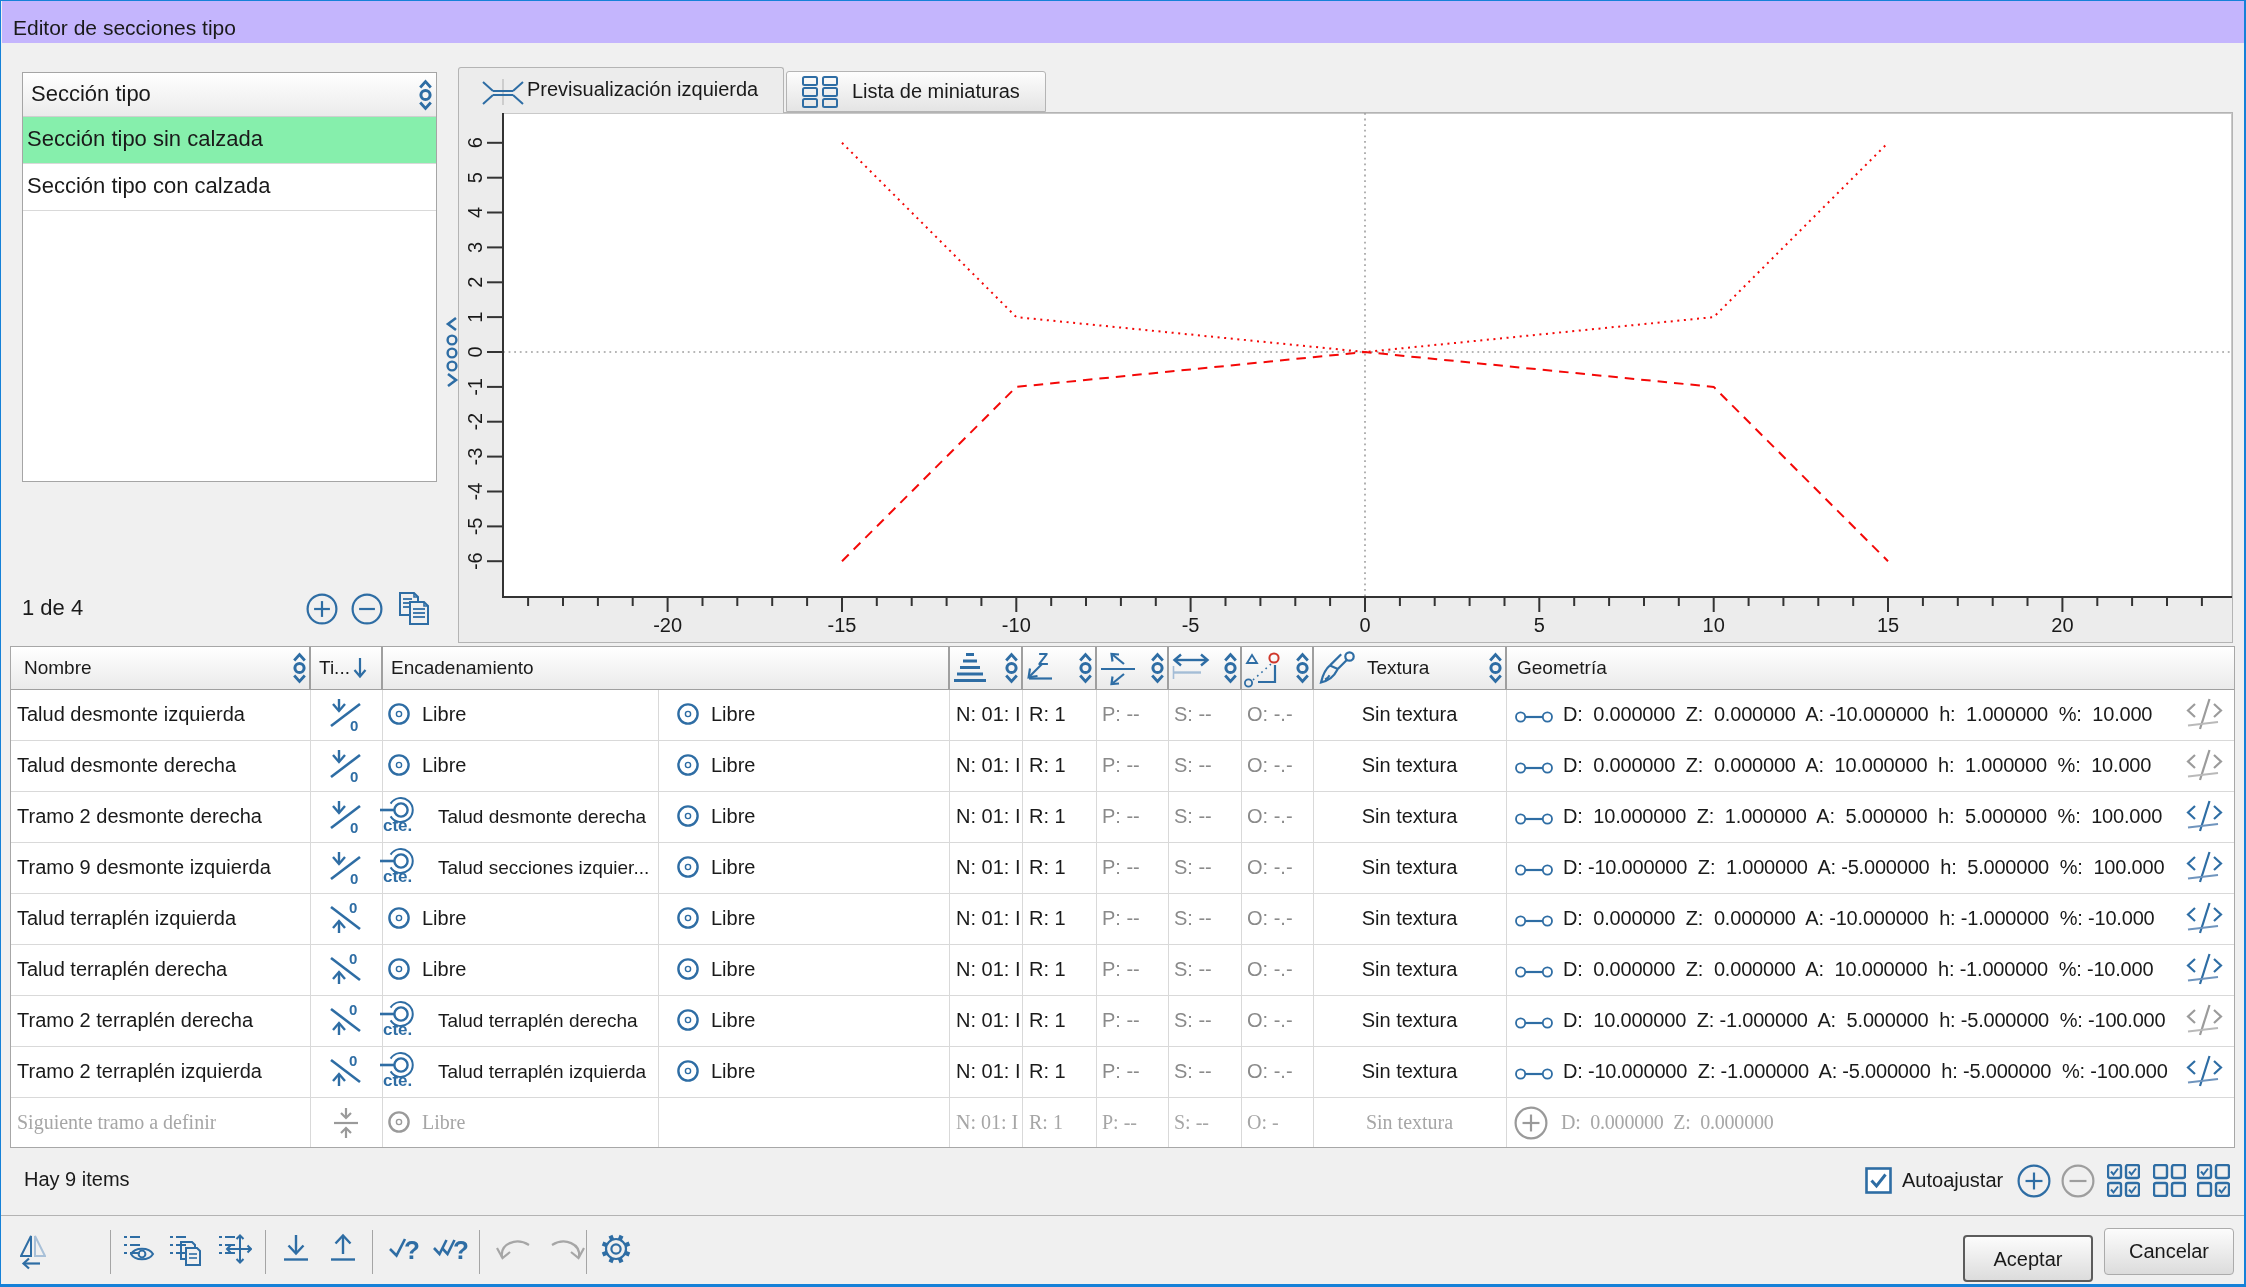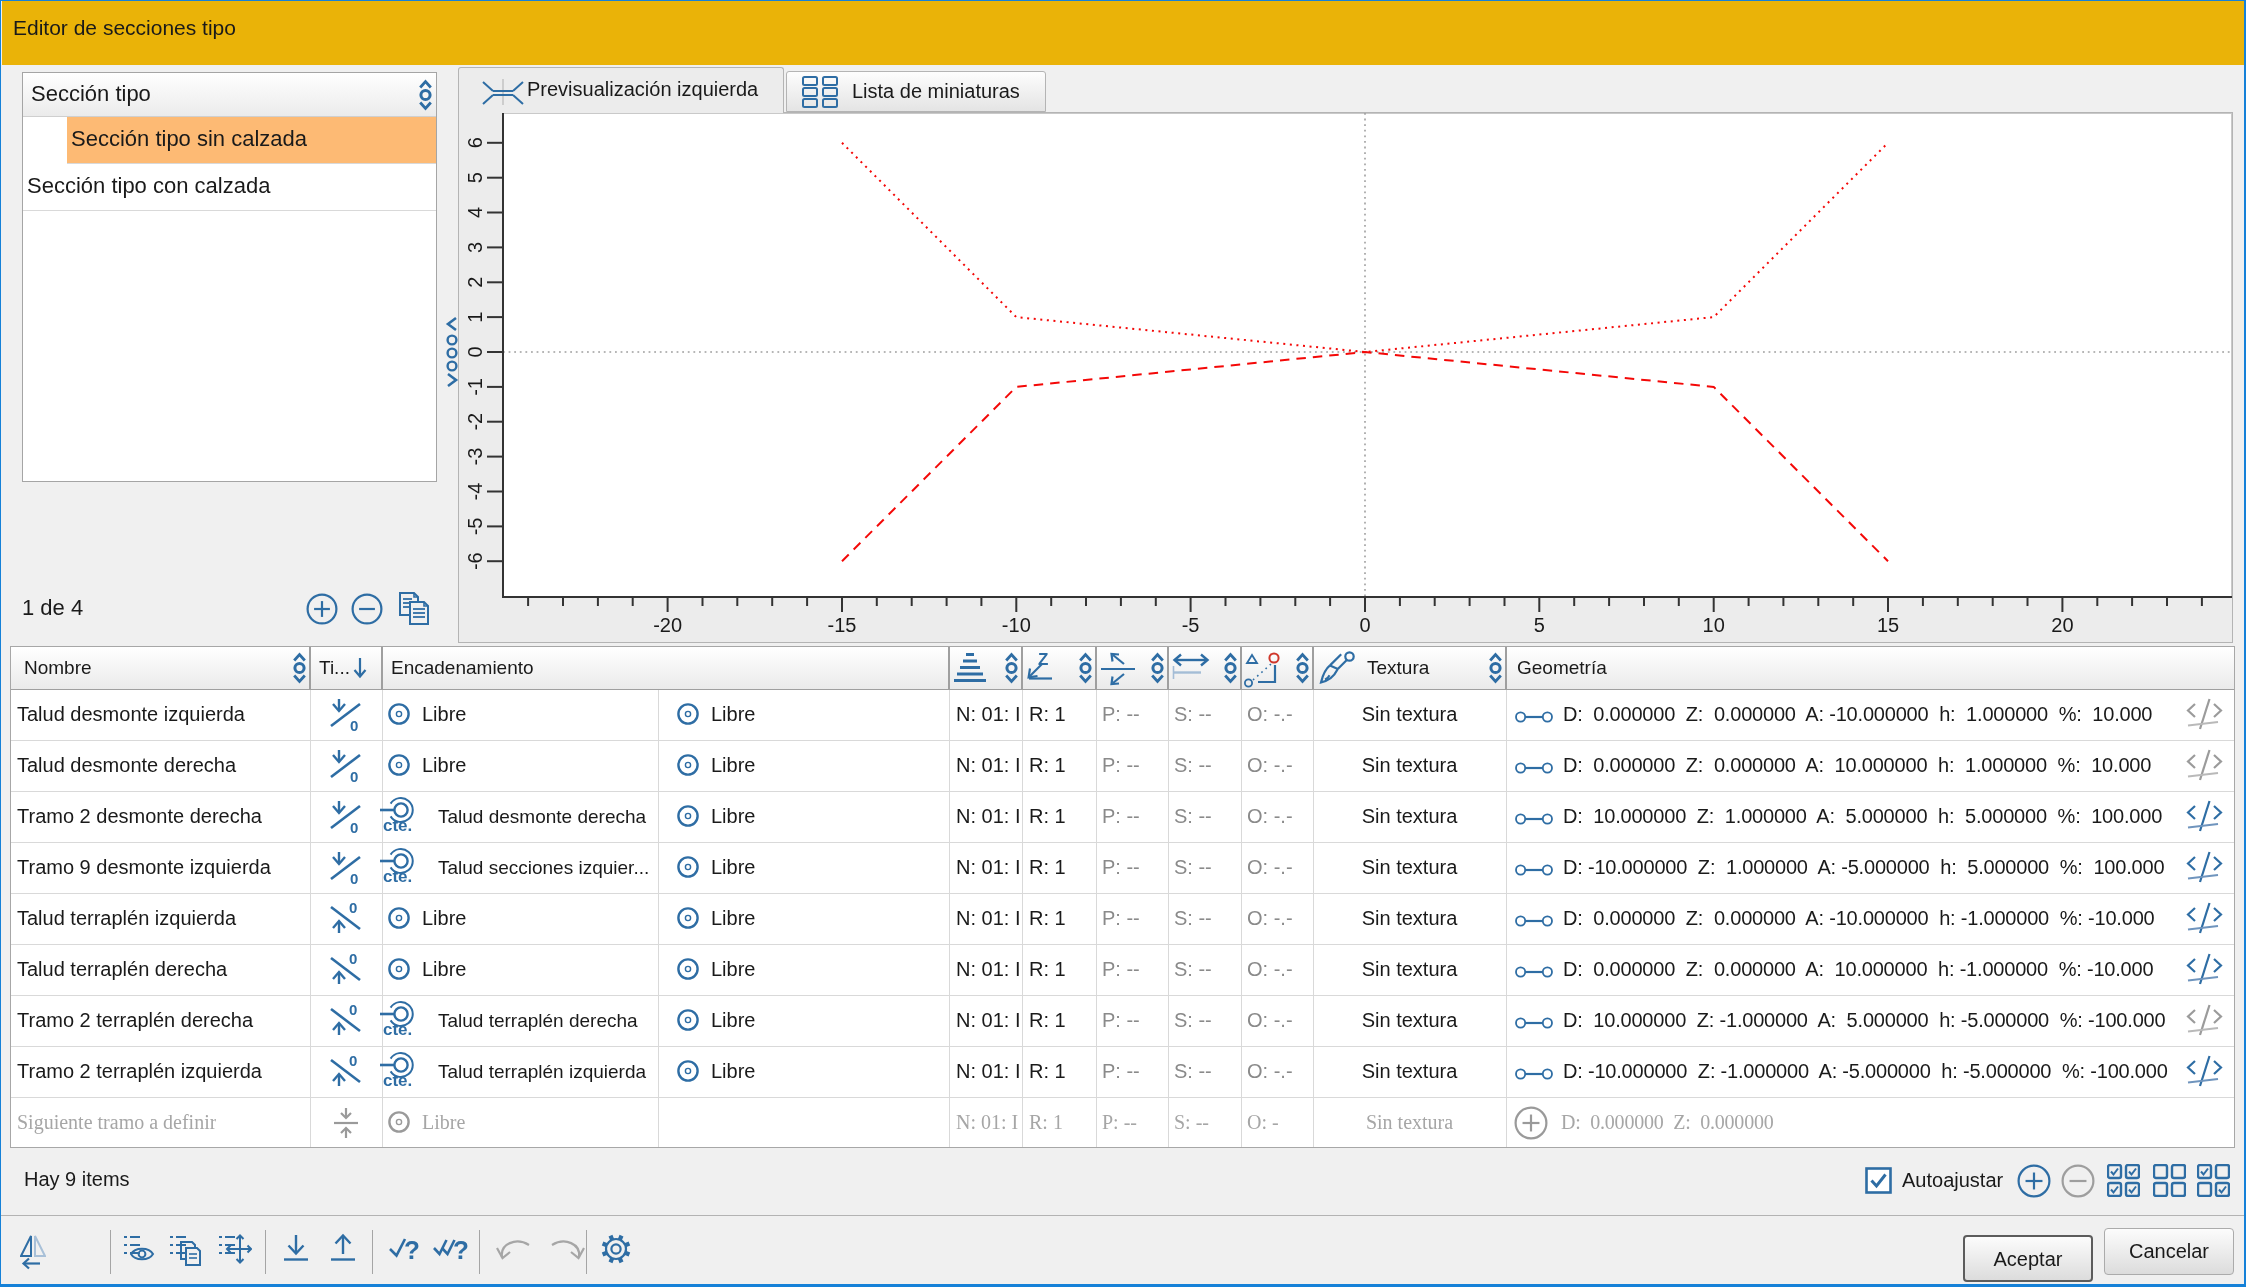--- a/index.html
+++ b/index.html
@@ -1,26 +1,26 @@
 <!DOCTYPE html>
 <html><head><meta charset="utf-8"><title>Editor de secciones tipo</title>
 <style>
 * { margin:0; padding:0; box-sizing:border-box; }
 html,body { width:2246px; height:1287px; overflow:hidden; }
 body { font-family:"Liberation Sans", sans-serif; background:#f0f0f0; position:relative; }
 .winborder { position:absolute; inset:0; border-style:solid; border-color:#1581d8; border-width:1.5px 2px 3px 1.5px; pointer-events:none; z-index:50; }
-.titlebar { position:absolute; left:2px; top:1px; right:2px; height:64px; background:#eab308; }
+.titlebar { position:absolute; left:2px; top:1px; right:2px; height:42px; background:#c4b5fd; }
 .titlebar span { position:absolute; left:11px; top:15px; font-size:21px; color:#1a1a1a; }
 .listbox { position:absolute; left:22px; top:72px; width:415px; height:410px; background:#fff; border:1px solid #a5a5a5; }
 .listhd { position:relative; height:44px; background:linear-gradient(#ffffff,#ebebeb); border-bottom:1px solid #cfcfcf; }
 .listhd .t { position:absolute; left:8px; top:8px; font-size:22px; color:#1a1a1a; }
 .listhd .s { position:absolute; right:3px; top:5px; }
 .lrow { position:relative; height:47px; border-bottom:1px solid #d9d9d9; font-size:22px; color:#1a1a1a; }
 .lrow span { position:absolute; left:4px; top:9px; }
-.lrow.sel { background:#fdba74;margin-left:44px; }
+.lrow.sel { background:#86efac; }
 .lde2 { position:absolute; left:22px; top:595px; font-size:22px; color:#1a1a1a; }
 .listbtns { position:absolute; left:306px; top:590px; display:flex; gap:13px; align-items:center; }
 .tab1 { position:absolute; left:458px; top:67px; width:326px; height:46px; background:#ececec; border:1px solid #b4b4b4; border-bottom:none; border-radius:3px 3px 0 0; z-index:3; }
 .tab2 { position:absolute; left:786px; top:71px; width:260px; height:41px; background:linear-gradient(#fdfdfd,#e4e4e4); border:1px solid #b4b4b4; border-radius:3px 3px 0 0; z-index:1; }
 .tab1 .ic { position:absolute; left:20px; top:9px; }
 .tab1 .t { position:absolute; left:68px; top:10px; font-size:20px; color:#1a1a1a; }
 .tab2 .ic { position:absolute; left:15px; top:4px; }
 .tab2 .t { position:absolute; left:65px; top:8px; font-size:20px; color:#1a1a1a; }
 .panel { position:absolute; left:458px; top:112px; width:1775px; height:531px; background:#ececec; border:1px solid #b4b4b4; z-index:2; }
 .vscroll { position:absolute; left:443px; top:316px; z-index:4; }

